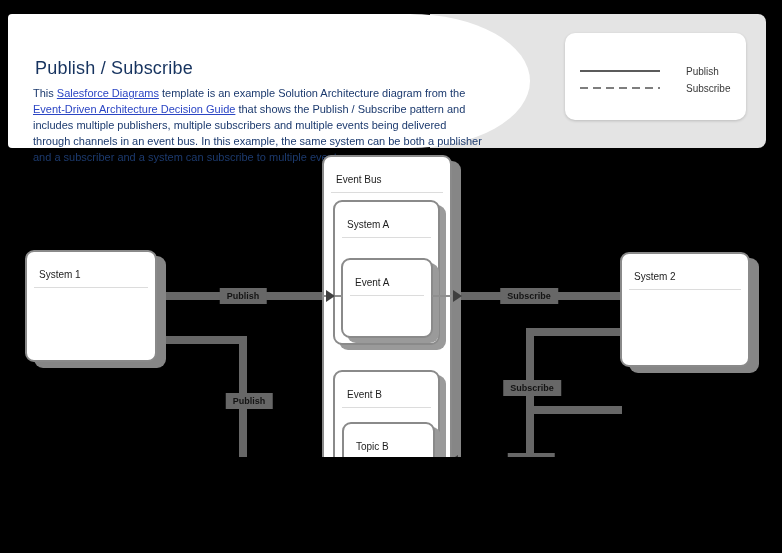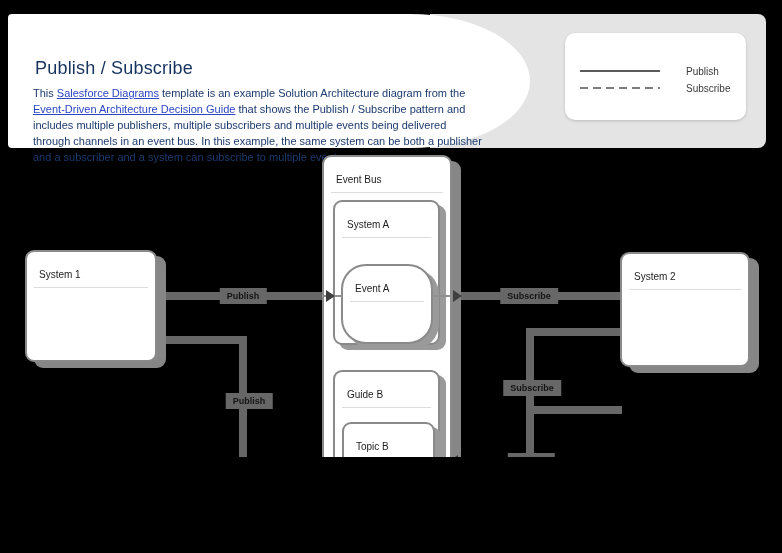--- a/index.html
+++ b/index.html
@@ -116,26 +116,26 @@
   </div>
 
   <div class="node shadow-big z2" style="left:322px;top:155px;width:130px;height:377px;">
     <div class="node-title">Event Bus</div>
     <div class="node-divider"></div>
   </div>
   <div class="node shadow-small z3" style="left:333px;top:200px;width:107px;height:145px;">
     <div class="node-title">System A</div>
     <div class="node-divider"></div>
   </div>
-  <div class="node shadow-small z4" style="left:341px;top:264px;width:92px;height:80px;border-radius:25px;">
+  <div class="node shadow-small z4" style="left:341px;top:258px;width:92px;height:80px;">
     <div class="node-title">Event A</div>
     <div class="node-divider"></div>
   </div>
   <div class="node shadow-small z3" style="left:333px;top:370px;width:107px;height:145px;">
-    <div class="node-title">Guide B</div>
+    <div class="node-title">Event B</div>
     <div class="node-divider"></div>
   </div>
   <div class="node shadow-small z4" style="left:342px;top:422px;width:93px;height:81px;">
     <div class="node-title">Topic B</div>
     <div class="node-divider"></div>
   </div>
 
   <div class="stub" style="left:322px;top:295px;width:21px;height:2px;"></div>
   <div class="stub" style="left:322px;top:462px;width:22px;height:2px;"></div>
   <div class="stub" style="left:322px;top:474px;width:22px;height:2px;"></div>

